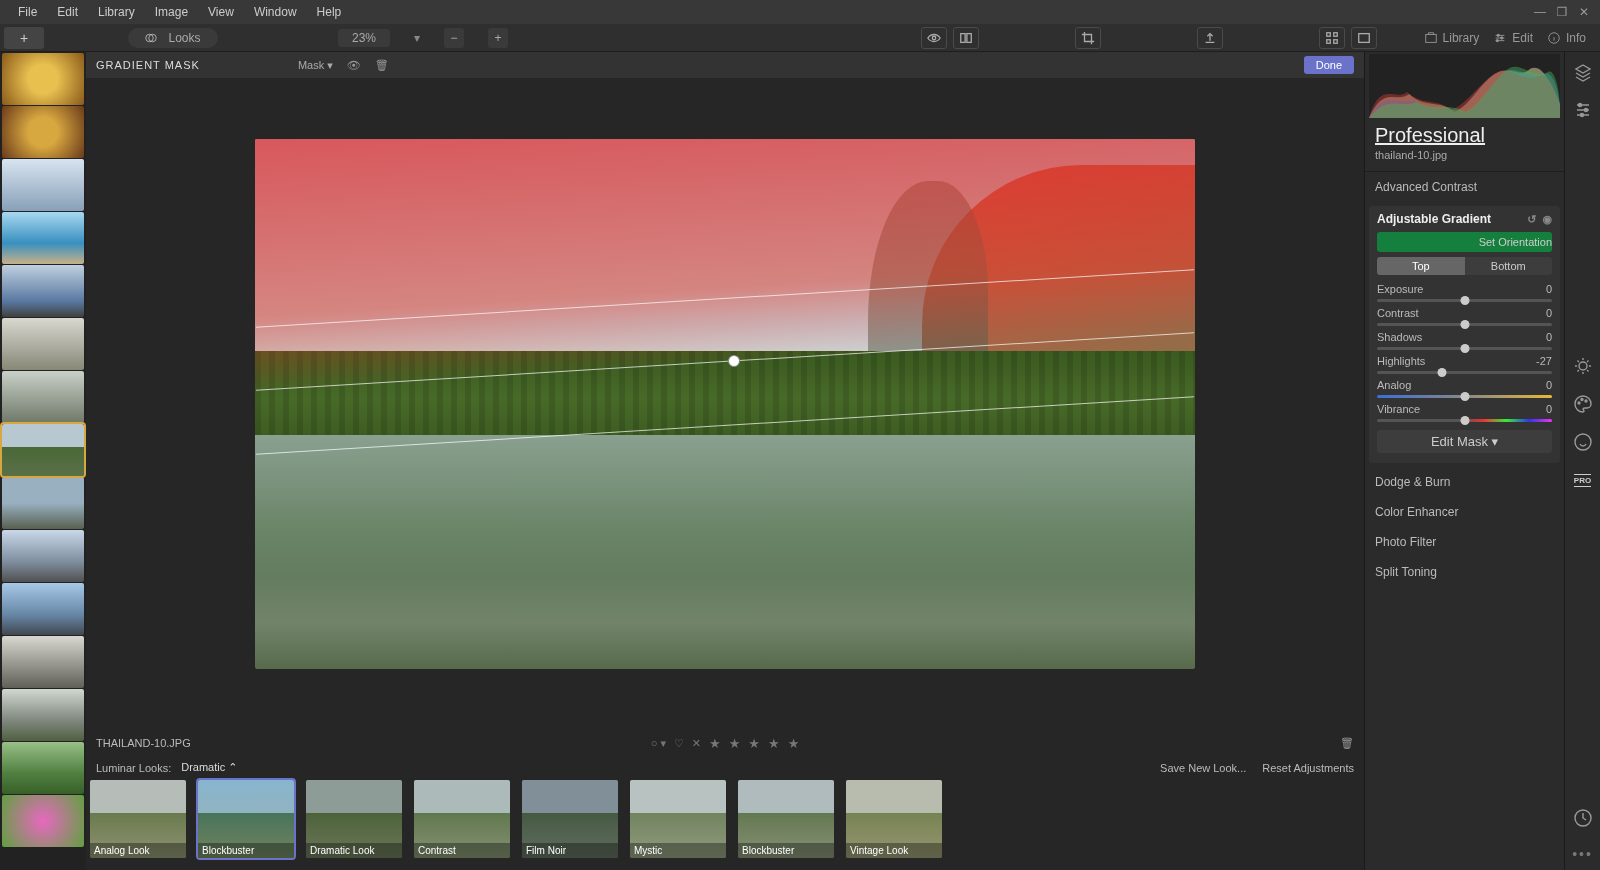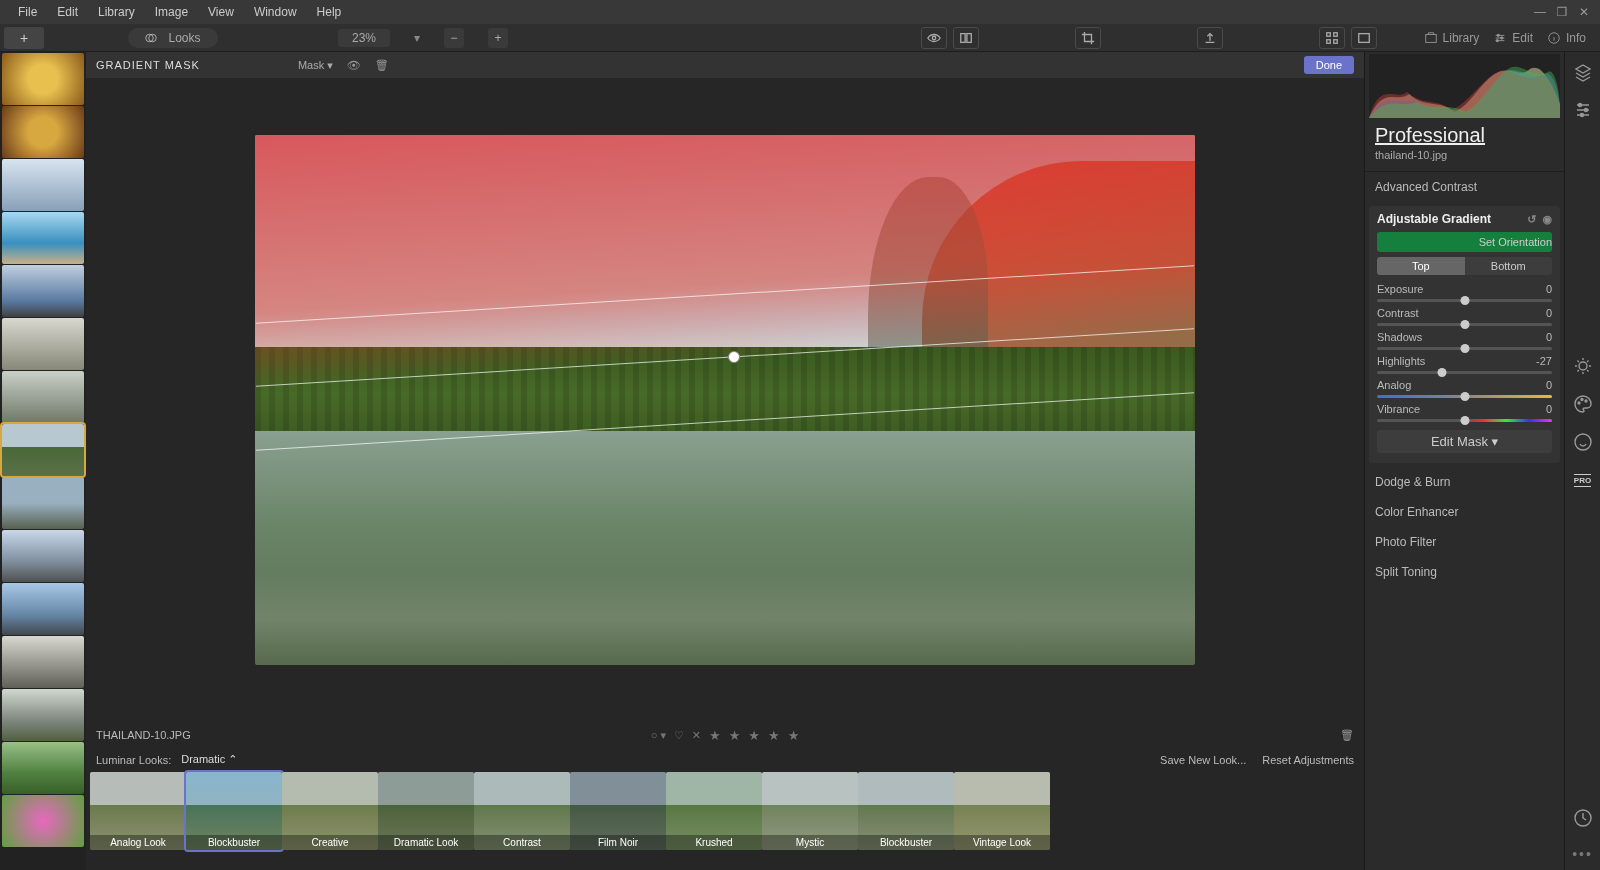--- a/index.html
+++ b/index.html
@@ -54,21 +54,21 @@
 
 .bottom-info { height:28px; display:flex; align-items:center; padding:0 10px; font-size:11px; color:#bbb; }
 .bottom-info .filename { text-transform:uppercase; }
 .rating-group { position:absolute; left:50%; transform:translateX(-50%); display:flex; align-items:center; gap:8px; color:#777; }
 .rating-group .star { font-size:13px; cursor:pointer; }
 .trash { margin-left:auto; cursor:pointer; color:#999; }
 
 .looks-row { padding:4px 10px 0; font-size:11px; color:#bbb; display:flex; align-items:center; gap:10px; }
 .looks-row .right-actions { margin-left:auto; display:flex; gap:16px; cursor:pointer; }
 
-.looks-strip { display:flex; gap:0; padding:6px 4px 20px; overflow-x:auto;text-align:center; }
+.looks-strip { display:flex; gap:12px; padding:6px 4px 12px; overflow-x:auto; }
 .looks-strip::-webkit-scrollbar { height:8px; }
 .looks-strip::-webkit-scrollbar-thumb { background:#444; }
 .look-card { width:96px; height:78px; border-radius:2px; position:relative; flex-shrink:0; cursor:pointer; overflow:hidden; }
 .look-card.sel { outline:2px solid #6b72c9; }
 .look-scene { position:absolute; inset:0; }
 .look-label { position:absolute; bottom:0; left:0; right:0; padding:2px 4px; font-size:10px; color:#fff; background:rgba(0,0,0,0.35); }
 
 .right-panel { width:200px; background:#2b2b2b; border-left:1px solid #1a1a1a; display:flex; flex-direction:column; overflow-y:auto; font-size:12px; }
 .right-panel::-webkit-scrollbar { width:0; }
 .histogram { height:64px; margin:2px 4px 6px; position:relative; background:#222; }
@@ -296,38 +296,30 @@
     <div class="looks-strip" id="looks-strip">
         <div class="look-card">
           <div class="look-scene lf-base lt-analog"></div>
           <div class="look-label">Analog Look</div>
         </div>
         <div class="look-card sel">
           <div class="look-scene lf-base lt-block"></div>
           <div class="look-label">Blockbuster</div>
         </div>
         <div class="look-card">
-          <div class="look-scene lf-base lt-creative"></div>
-          <div class="look-label">Creative</div>
-        </div>
-        <div class="look-card">
           <div class="look-scene lf-base lt-drama"></div>
           <div class="look-label">Dramatic Look</div>
         </div>
         <div class="look-card">
           <div class="look-scene lf-base lt-enig"></div>
           <div class="look-label">Contrast</div>
         </div>
         <div class="look-card">
           <div class="look-scene lf-base lt-noir"></div>
           <div class="look-label">Film Noir</div>
-        </div>
-        <div class="look-card">
-          <div class="look-scene lf-base lt-krush"></div>
-          <div class="look-label">Krushed</div>
         </div>
         <div class="look-card">
           <div class="look-scene lf-base lt-mystic"></div>
           <div class="look-label">Mystic</div>
         </div>
         <div class="look-card">
           <div class="look-scene lf-base lt-remark"></div>
           <div class="look-label">Blockbuster</div>
         </div>
         <div class="look-card">

